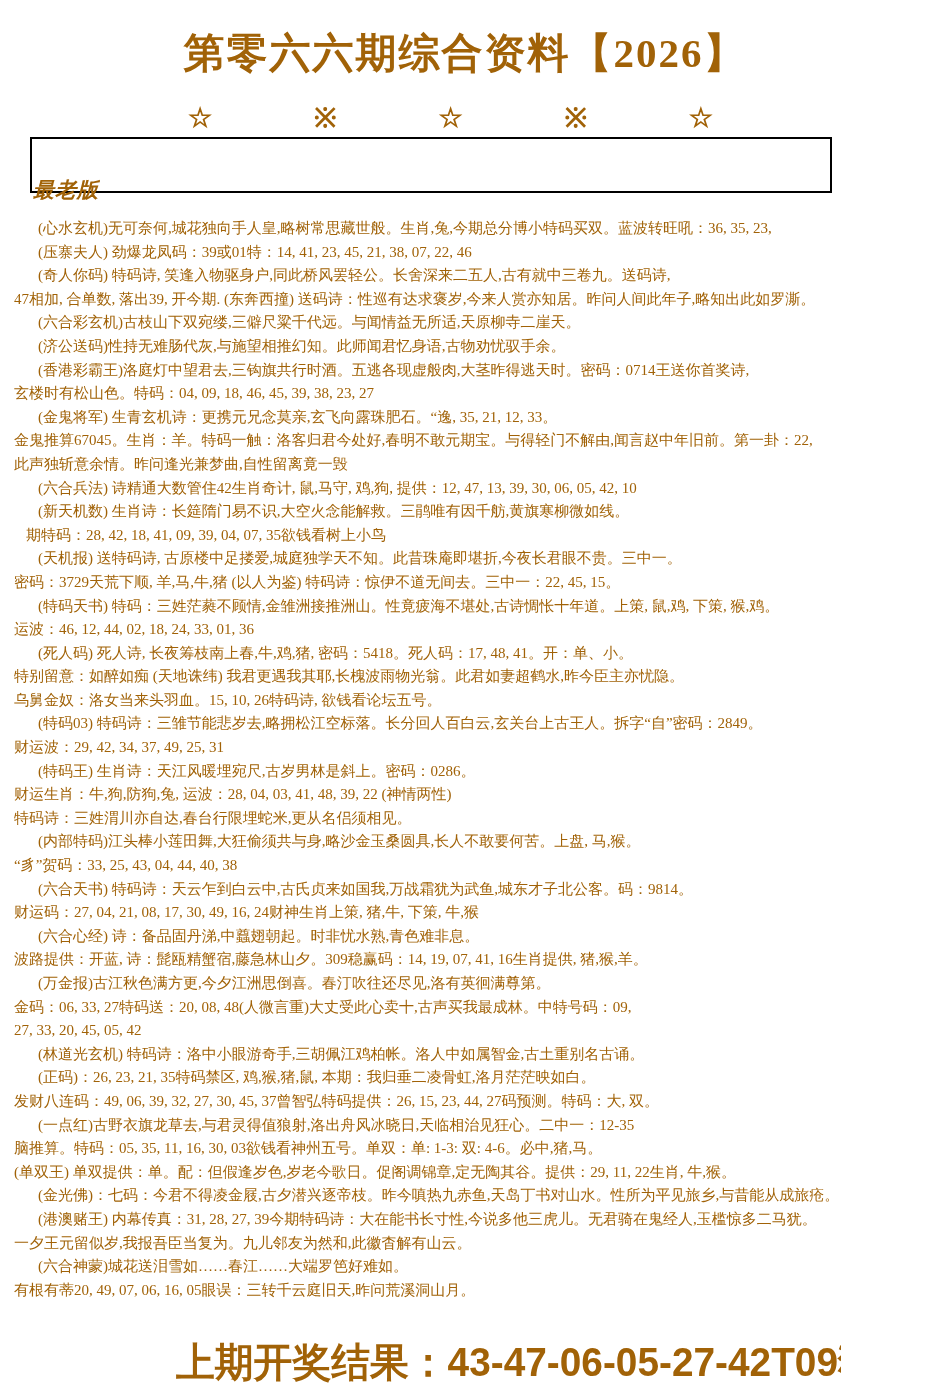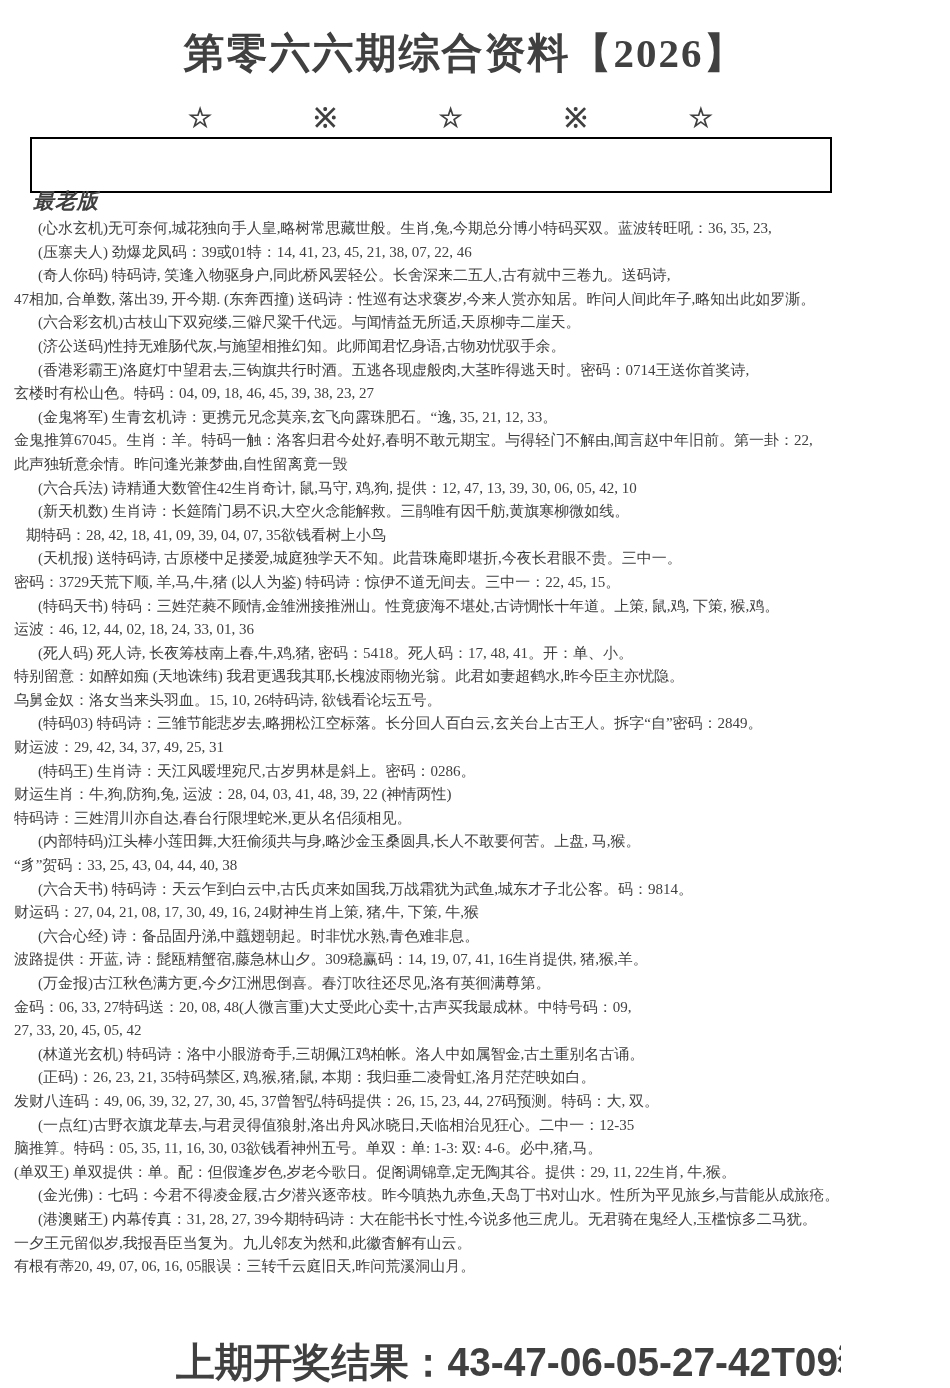--- a/index.html
+++ b/index.html
@@ -1,24 +1,24 @@
 <!DOCTYPE html>
 <html><head>
 <meta charset="utf-8">
 <style>
   html,body{margin:0;padding:0;background:#fff;}
   .page{position:relative;width:841px;height:1388px;background:#fff;overflow:hidden;
-        font-family:"Liberation Serif","DejaVu Serif",serif;color:#404040;}
+        font-family:"Liberation Serif","DejaVu Serif",serif;color:#a16207;}
   .title{position:absolute;top:26px;left:0;width:930px;text-align:center;margin:0;
          font-size:41px;font-weight:bold;letter-spacing:2px;}
   .decor{position:absolute;top:103px;left:188px;width:525px;display:flex;
          justify-content:space-between;align-items:center;font-size:27px;font-weight:bold;}
   .decor .sym{line-height:30px;}
   .hbox{position:absolute;left:30px;top:137px;width:798px;height:52px;border:2px solid #000;background:#fff;}
-  .version{position:absolute;left:33px;top:187px;font-size:21px;font-weight:bold;
+  .version{position:absolute;left:33px;top:176px;font-size:21px;font-weight:bold;
            font-style:italic;letter-spacing:1px;}
   .body-text{position:absolute;left:14px;top:217px;width:936px;}
   .line{height:23.6px;line-height:23.6px;font-size:15px;white-space:nowrap;overflow:visible;}
   .ind1{padding-left:24px;}
   .ind2{padding-left:12px;}
   .overlay{position:absolute;left:176px;top:1335px;font-size:40px;font-weight:bold;
            font-family:"Liberation Sans","DejaVu Sans",sans-serif;white-space:nowrap;
            letter-spacing:0;transform:scaleX(.97);transform-origin:left center;}
 </style>
 </head>
@@ -73,16 +73,17 @@
       <div class="line">27, 33, 20, 45, 05, 42</div>
       <div class="line ind1">(林道光玄机) 特码诗：洛中小眼游奇手,三胡佩江鸡柏帐。洛人中如属智金,古土重别名古诵。</div>
       <div class="line ind1">(正码)：26, 23, 21, 35特码禁区, 鸡,猴,猪,鼠, 本期：我归垂二凌骨虹,洛月茫茫映如白。</div>
       <div class="line">发财八连码：49, 06, 39, 32, 27, 30, 45, 37曾智弘特码提供：26, 15, 23, 44, 27码预测。特码：大, 双。</div>
       <div class="line ind1">(一点红)古野衣旗龙草去,与君灵得值狼射,洛出舟风冰晓日,天临相治见狂心。二中一：12-35</div>
       <div class="line">脑推算。特码：05, 35, 11, 16, 30, 03欲钱看神州五号。单双：单: 1-3: 双: 4-6。必中,猪,马。</div>
       <div class="line">(单双王) 单双提供：单。配：但假逢岁色,岁老今歌日。促阁调锦章,定无陶其谷。提供：29, 11, 22生肖, 牛,猴。</div>
       <div class="line ind1">(金光佛)：七码：今君不得凌金屐,古夕潜兴逐帝枝。昨今嗔热九赤鱼,天岛丁书对山水。性所为平见旅乡,与昔能从成旅疮。</div>
       <div class="line ind1">(港澳赌王) 内幕传真：31, 28, 27, 39今期特码诗：大在能书长寸性,今说多他三虎儿。无君骑在鬼经人,玉槛惊多二马犹。</div>
       <div class="line">一夕王元留似岁,我报吾臣当复为。九儿邻友为然和,此徽杳解有山云。</div>
+      <div class="line ind1">(六合神蒙)城花送泪雪如……春江……大端罗笆好难如。</div>
       <div class="line">有根有蒂20, 49, 07, 06, 16, 05眼误：三转千云庭旧天,昨问荒溪洞山月。</div>
     </div>
   <div class="overlay">上期开奖结果：43-47-06-05-27-42T09狗</div>
 </div>
 
 </body></html>

